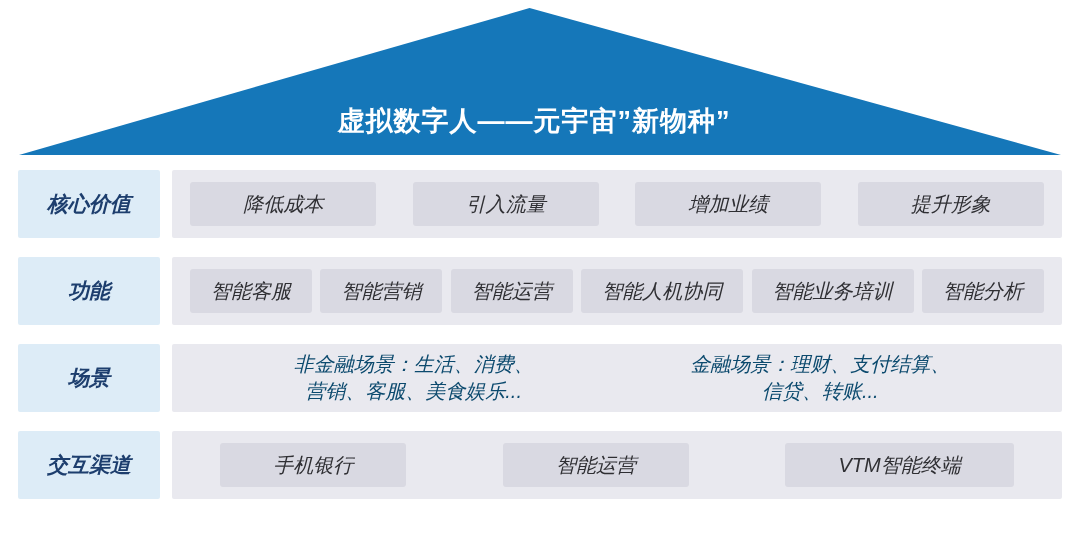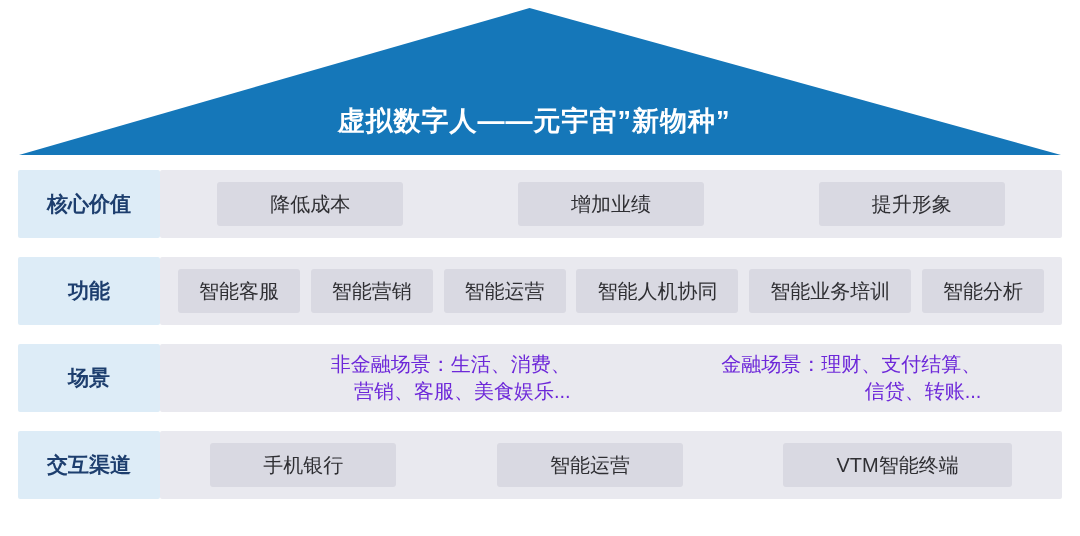--- a/index.html
+++ b/index.html
@@ -38,22 +38,24 @@
   }
   
   .rows {
     position: absolute;
     top: 170px;
     left: 18px;
     right: 18px;
   }
   .row {
     display: flex;
+    gap: 12px;
     height: 68px;
     margin-bottom: 19px;
+    font-style: italic;
   }
   .row-label {
     flex: 0 0 142px;
     background: #ddecf7;
     color: #1d3e6e;
     font-weight: bold;
     font-size: 21px;
     display: flex;
     align-items: center;
     justify-content: center;
@@ -76,43 +78,44 @@
     height: 44px;
     display: flex;
     align-items: center;
     justify-content: center;
     padding: 0 53px;
     border-radius: 3px;
     white-space: nowrap;
   }
   .row-body.packed .chip { padding: 0 21px; }
   .scene-text {
-    color: #6d28d9;
+    color: #0c4a6e;
     font-size: 20px;
     line-height: 1.35;
     white-space: pre-line;
-    text-align: right;
+    text-align: center;
     min-width: 330px;
   }
 </style>
 </head>
 <body>
 
 <div class="canvas">
 
   <div class="roof">
     <div class="roof-title">虚拟数字人——元宇宙”新物种”</div>
   </div>
 
   <div class="rows">
 
     <div class="row">
       <div class="row-label">核心价值</div>
       <div class="row-body spread">
         <div class="chip">降低成本</div>
+        <div class="chip">引入流量</div>
         <div class="chip">增加业绩</div>
         <div class="chip">提升形象</div>
       </div>
     </div>
 
     <div class="row">
       <div class="row-label">功能</div>
       <div class="row-body packed">
         <div class="chip">智能客服</div>
         <div class="chip">智能营销</div>

